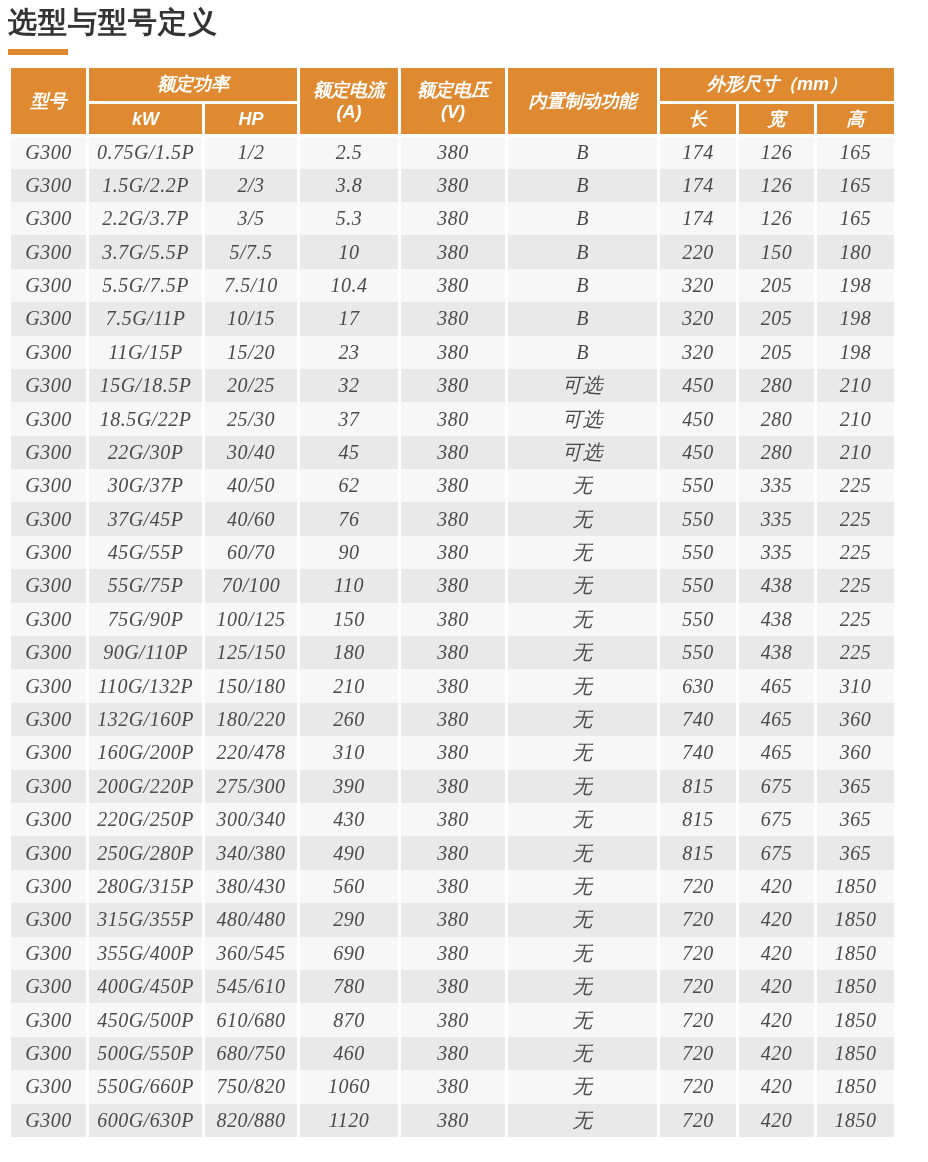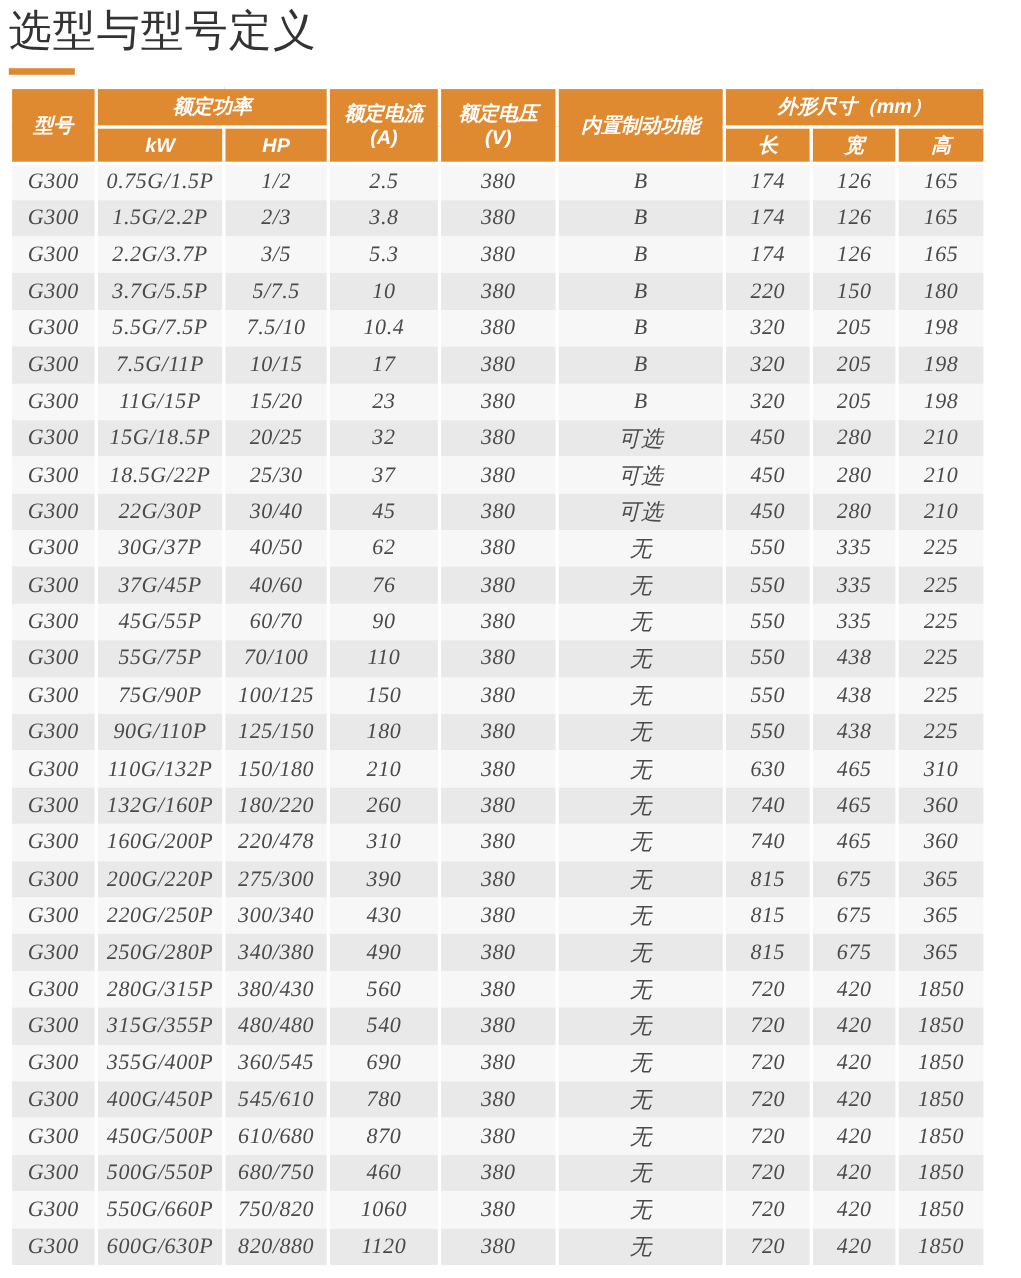--- a/index.html
+++ b/index.html
@@ -10,22 +10,22 @@
     font-family: "Liberation Sans", sans-serif;
     overflow: hidden;
   }
   .page {
     width: 928px;
     height: 1162px;
     background: #ffffff;
   }
   .page-title {
     padding: 4px 0 0 8px;
-    font-size: 39px;
-    font-weight: normal;
+    font-size: 29px;
+    font-weight: bold;
     color: #333333;
     letter-spacing: 1px;
     line-height: 1.3;
   }
   .accent-bar {
     width: 60px;
     height: 6px;
     background: #df8a30;
     margin: 7px 0 0 8px;
   }
@@ -361,21 +361,21 @@
           <td>380</td>
           <td>无</td>
           <td>720</td>
           <td>420</td>
           <td>1850</td>
         </tr>
         <tr>
           <td>G300</td>
           <td>315G/355P</td>
           <td>480/480</td>
-          <td>540</td>
+          <td>290</td>
           <td>380</td>
           <td>无</td>
           <td>720</td>
           <td>420</td>
           <td>1850</td>
         </tr>
         <tr>
           <td>G300</td>
           <td>355G/400P</td>
           <td>360/545</td>

